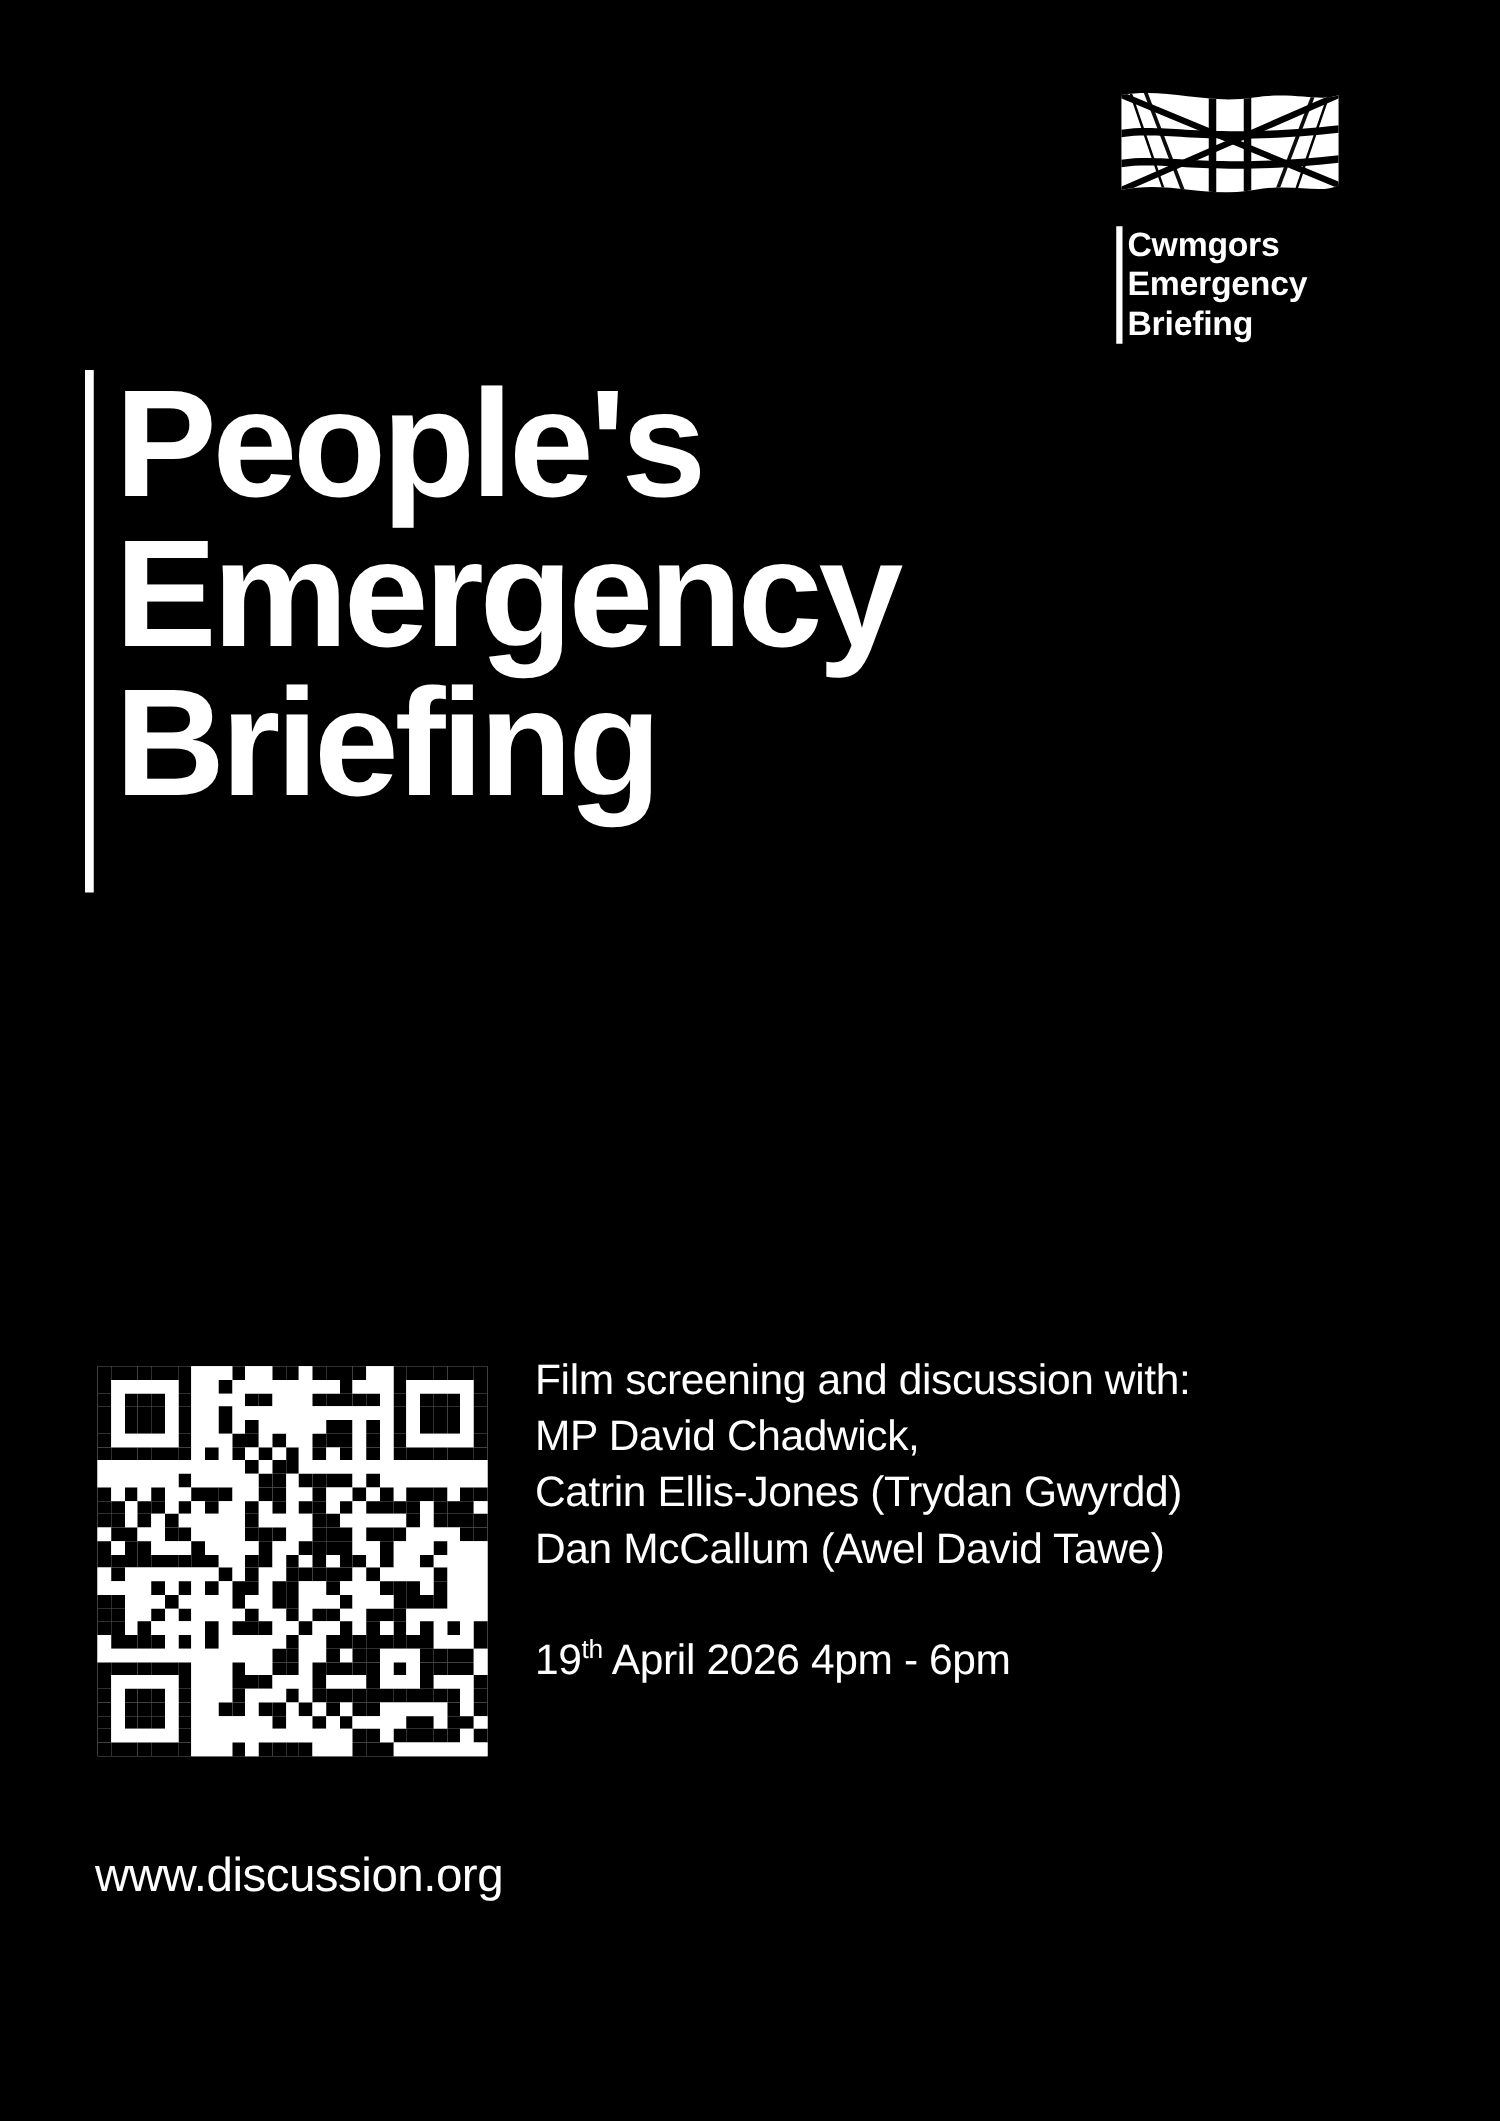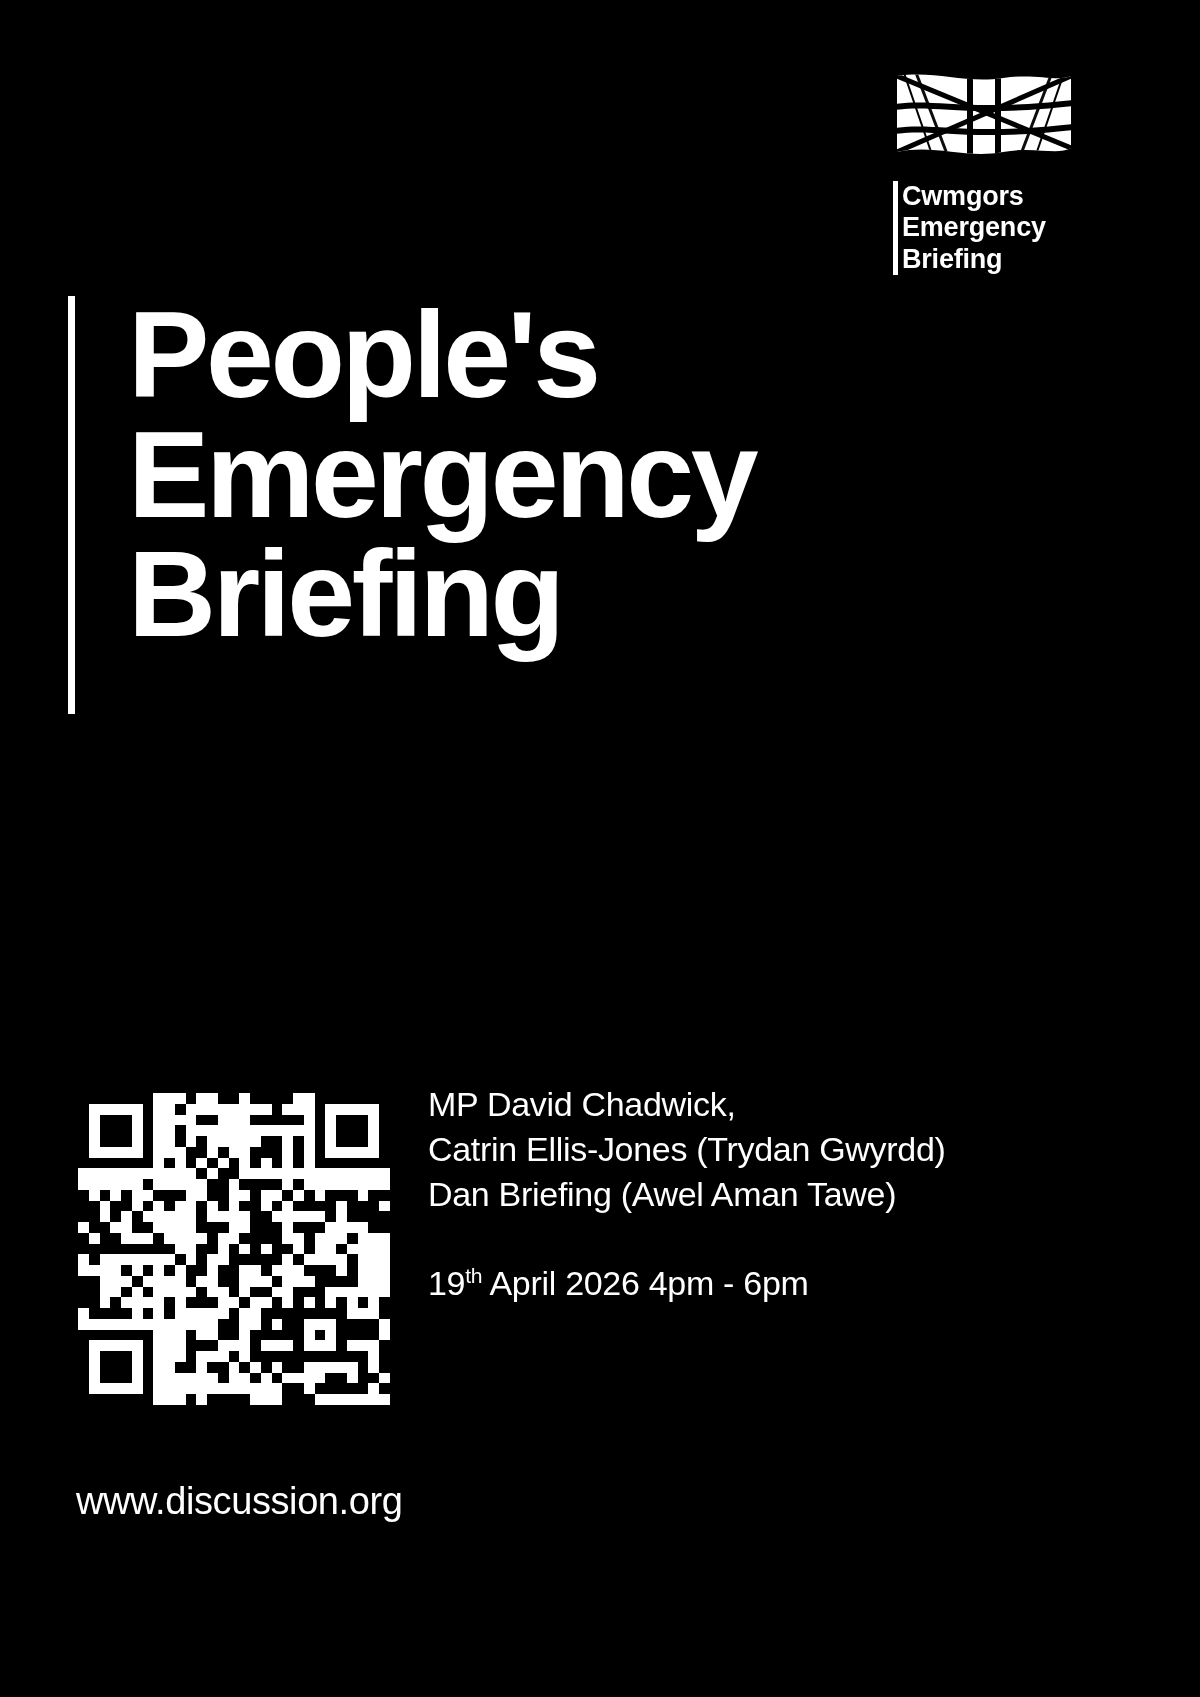--- a/index.html
+++ b/index.html
@@ -62,21 +62,21 @@
   }
   .title-rule {
     position: absolute;
     left: 0;
     top: 0;
     width: 7px;
     height: 418px;
     background: #ffffff;
   }
   .title-lines {
-    margin-left: 60px;
+    margin-left: 24px;
   }
   .title-line {
     font-size: 122px;
     font-weight: 700;
     line-height: 0.98;
     letter-spacing: -3.4px;
     color: #ffffff;
     white-space: nowrap;
   }
   .subtitle {
@@ -1028,22 +1028,23 @@
         <i style="background: rgb(255, 255, 255);"></i>
         <i style="background: rgb(255, 255, 255);"></i>
         <i style="background: rgb(255, 255, 255);"></i>
         <i style="background: rgb(255, 255, 255);"></i>
         <i style="background: rgb(255, 255, 255);"></i>
         <i style="background: rgb(255, 255, 255);"></i>
       </div>
   </div>
 
   <div class="info">
+    <p>Film screening and discussion with:</p>
     <p>MP David Chadwick,</p>
     <p>Catrin Ellis-Jones (Trydan Gwyrdd)</p>
-    <p>Dan Briefing (Awel Aman Tawe)</p>
+    <p>Dan McCallum (Awel David Tawe)</p>
     <div class="gap"></div>
     <p><span>19</span><sup>th</sup><span> April 2026 4pm - 6pm</span></p>
   </div>
 
   <div class="website">www.discussion.org</div>
 
 </div>
 
 </body></html>

